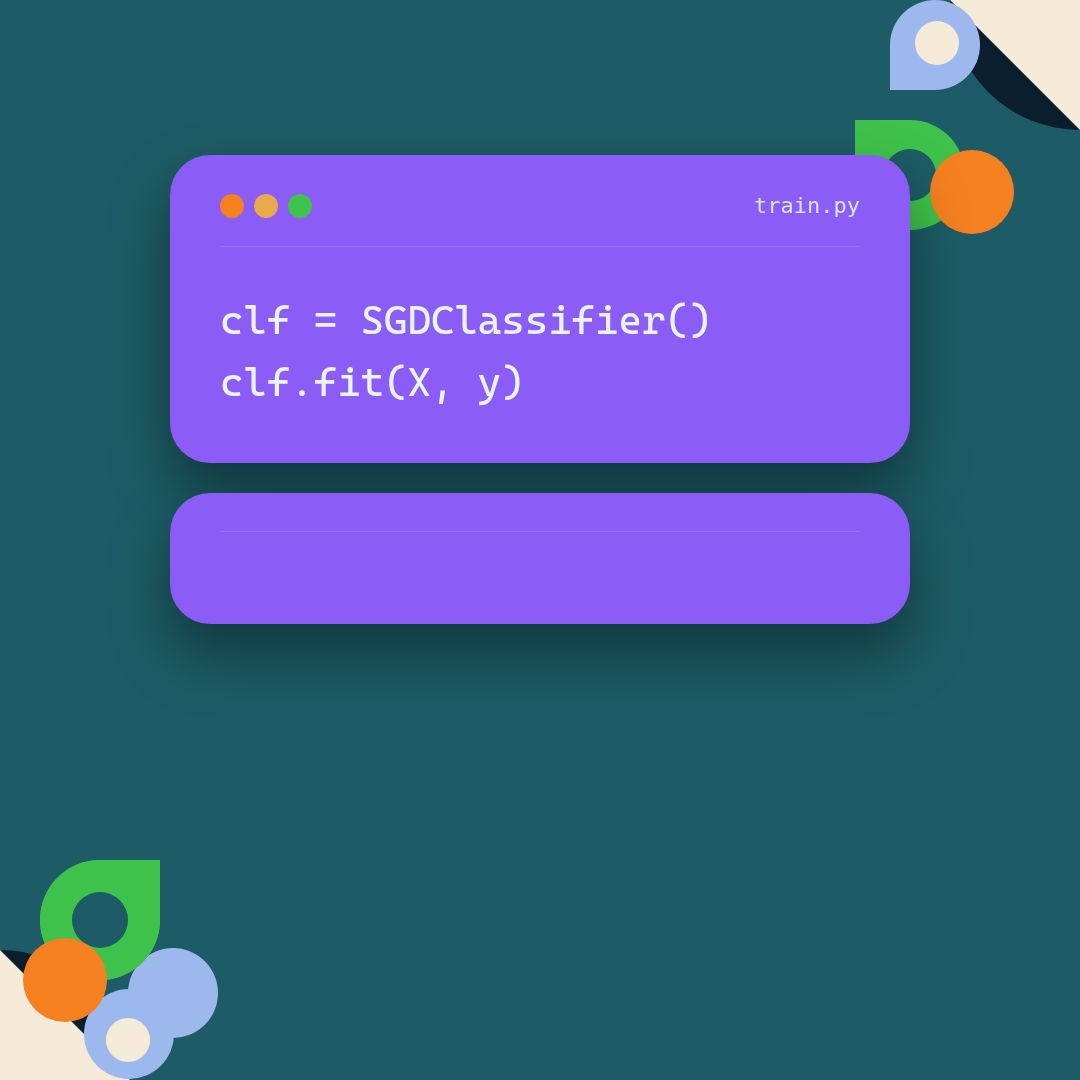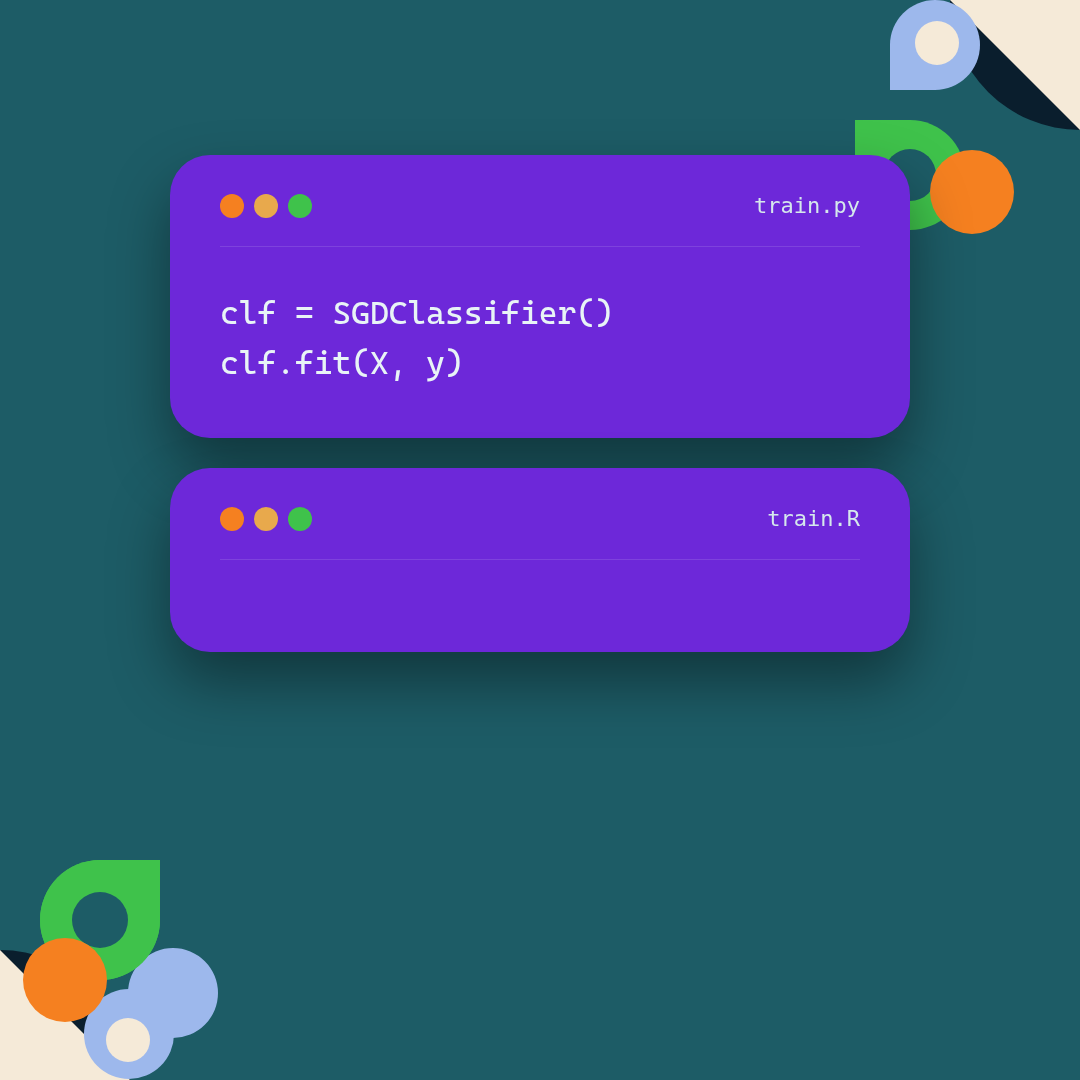--- a/index.html
+++ b/index.html
@@ -40,21 +40,21 @@
       top: 155px;
       left: 50%;
       transform: translateX(-50%);
       width: 740px;
       display: flex;
       flex-direction: column;
       gap: 30px;
     }
     
     .code-card {
-      background-color: #6d28d9;
+      background-color: #8b5cf6;
       border-radius: 40px;
       padding: 38px 50px 50px 50px;
       box-shadow: 0 30px 60px rgba(0, 0, 0, 0.4);
     }
     
     .card-header {
       display: flex;
       align-items: center;
       justify-content: space-between;
       margin-bottom: 28px;
@@ -83,21 +83,21 @@
     }
     
     .divider {
       height: 1px;
       background-color: rgba(255, 255, 255, 0.12);
       margin-bottom: 42px;
     }
     
     .code-content {
       color: #e8f4f6;
-      font-size: 32px;
+      font-size: 40px;
       line-height: 1.55;
       font-family: ui-monospace, 'SF Mono', Monaco, 'Cascadia Code', monospace;
       white-space: pre-wrap;
       word-wrap: break-word;
     }
   </style>
 </head>
 <body>
 
 <div class="decoration-top-right">
@@ -153,24 +153,16 @@
         <div class="dot dot-green"></div>
       </div>
       <div class="filename">train.py</div>
     </div>
     <div class="divider"></div>
     <div class="code-content">clf = SGDClassifier()
 clf.fit(X, y)</div>
   </div>
 
   <div class="code-card">
-    <div class="card-header">
-      <div class="window-dots">
-        <div class="dot dot-red"></div>
-        <div class="dot dot-yellow"></div>
-        <div class="dot dot-green"></div>
-      </div>
-      <div class="filename">train.R</div>
-    </div>
     <div class="divider"></div>
   </div>
 
 </div>
 
 </body></html>

